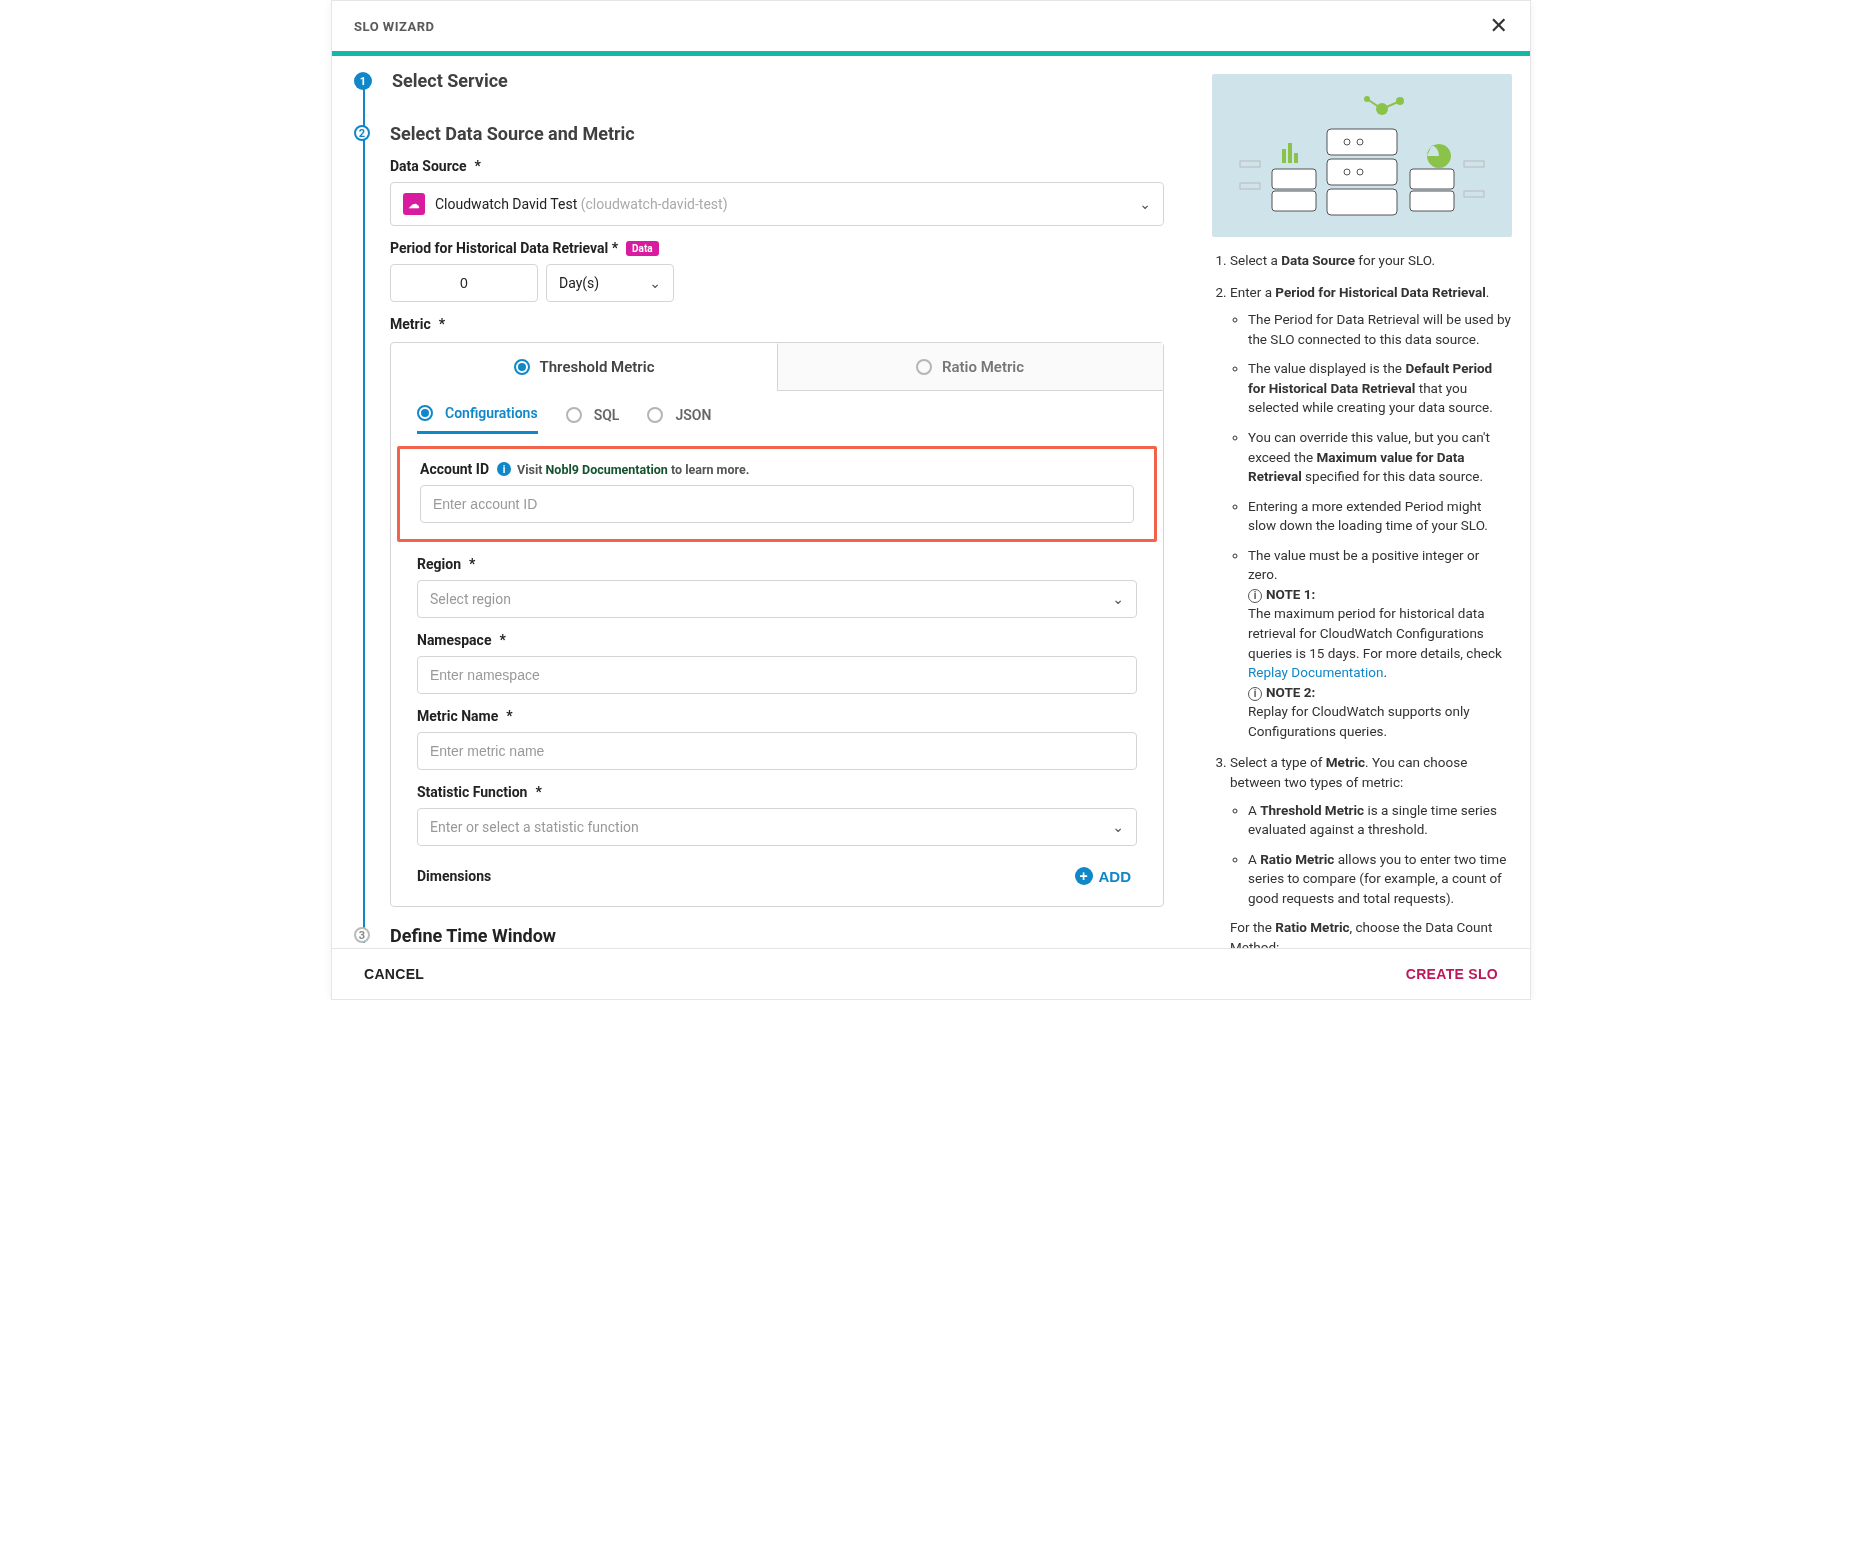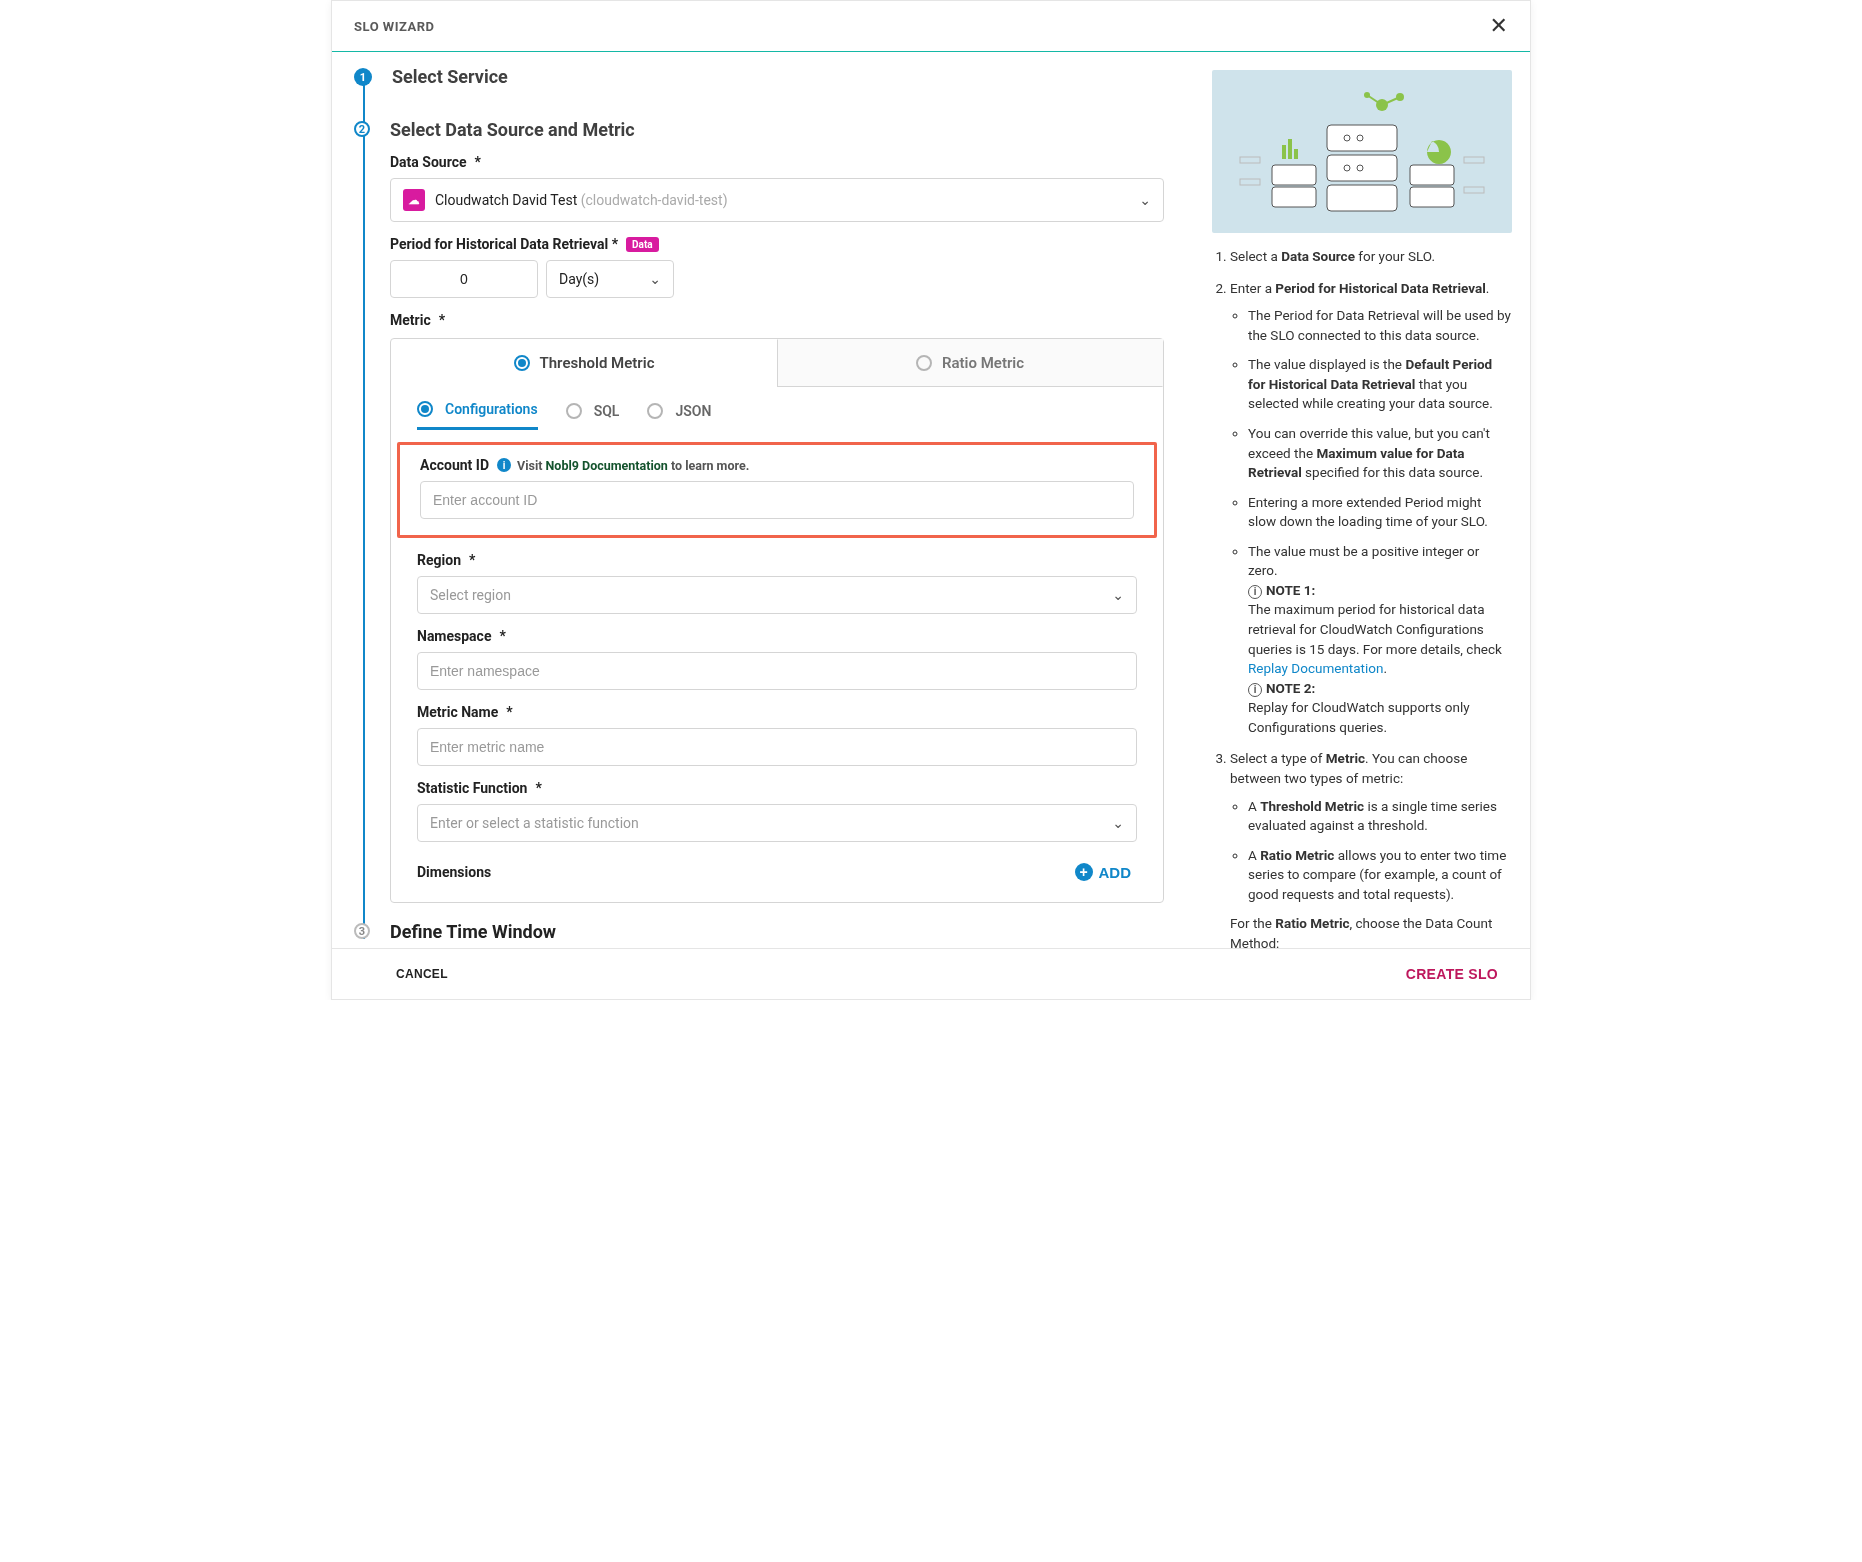--- a/index.html
+++ b/index.html
@@ -18,21 +18,21 @@
     flex-direction: column;
     height: 1000px;
     border: 1px solid #e5e5e5;
     box-shadow: 0 2px 8px rgba(0,0,0,.06);
   }
   .modal-header {
     display: flex;
     justify-content: space-between;
     align-items: center;
     padding: 14px 22px;
-    border-bottom: 1px solid #14b8a6;
+    border-bottom: 5px solid #14b8a6;
   }
   .modal-title {
     font-size: 13px;
     font-weight: 700;
     letter-spacing: .5px;
     color: #5a5a5a;
   }
   .close-btn {
     background: none; border: none; cursor: pointer;
     font-size: 22px; line-height: 1; color: #333;
@@ -229,21 +229,21 @@
   ul.sub li { margin-bottom: 10px; }
   .help-col strong { font-weight:700; }
   .help-col a { color:#1087c9; text-decoration:none; }
   .note-icn{ width:14px;height:14px;border:1.5px solid #555;border-radius:50%;display:inline-flex;align-items:center;justify-content:center;font-size:10px;font-weight:700;color:#555;margin-right:4px; }
 
   .modal-footer {
     border-top:1px solid #e5e5e5;
     padding:16px 26px;
     display:flex;justify-content:space-between;align-items:center;
   }
-  .btn-cancel{ background:none;border:none;font-weight:700;font-size:12px;letter-spacing:.3px;color:#222;cursor:pointer;margin-left:32px; }
+  .btn-cancel{ background:none;border:none;font-weight:700;font-size:14px;letter-spacing:.3px;color:#222;cursor:pointer; }
   .btn-create{ background:none;border:none;font-weight:700;font-size:14px;letter-spacing:.3px;color:#be185d;cursor:default; }
 </style>
 </head>
 <body>
 
 <div class="modal">
 
   <div class="modal-header">
     <div class="modal-title">SLO WIZARD</div>
     <button class="close-btn">

